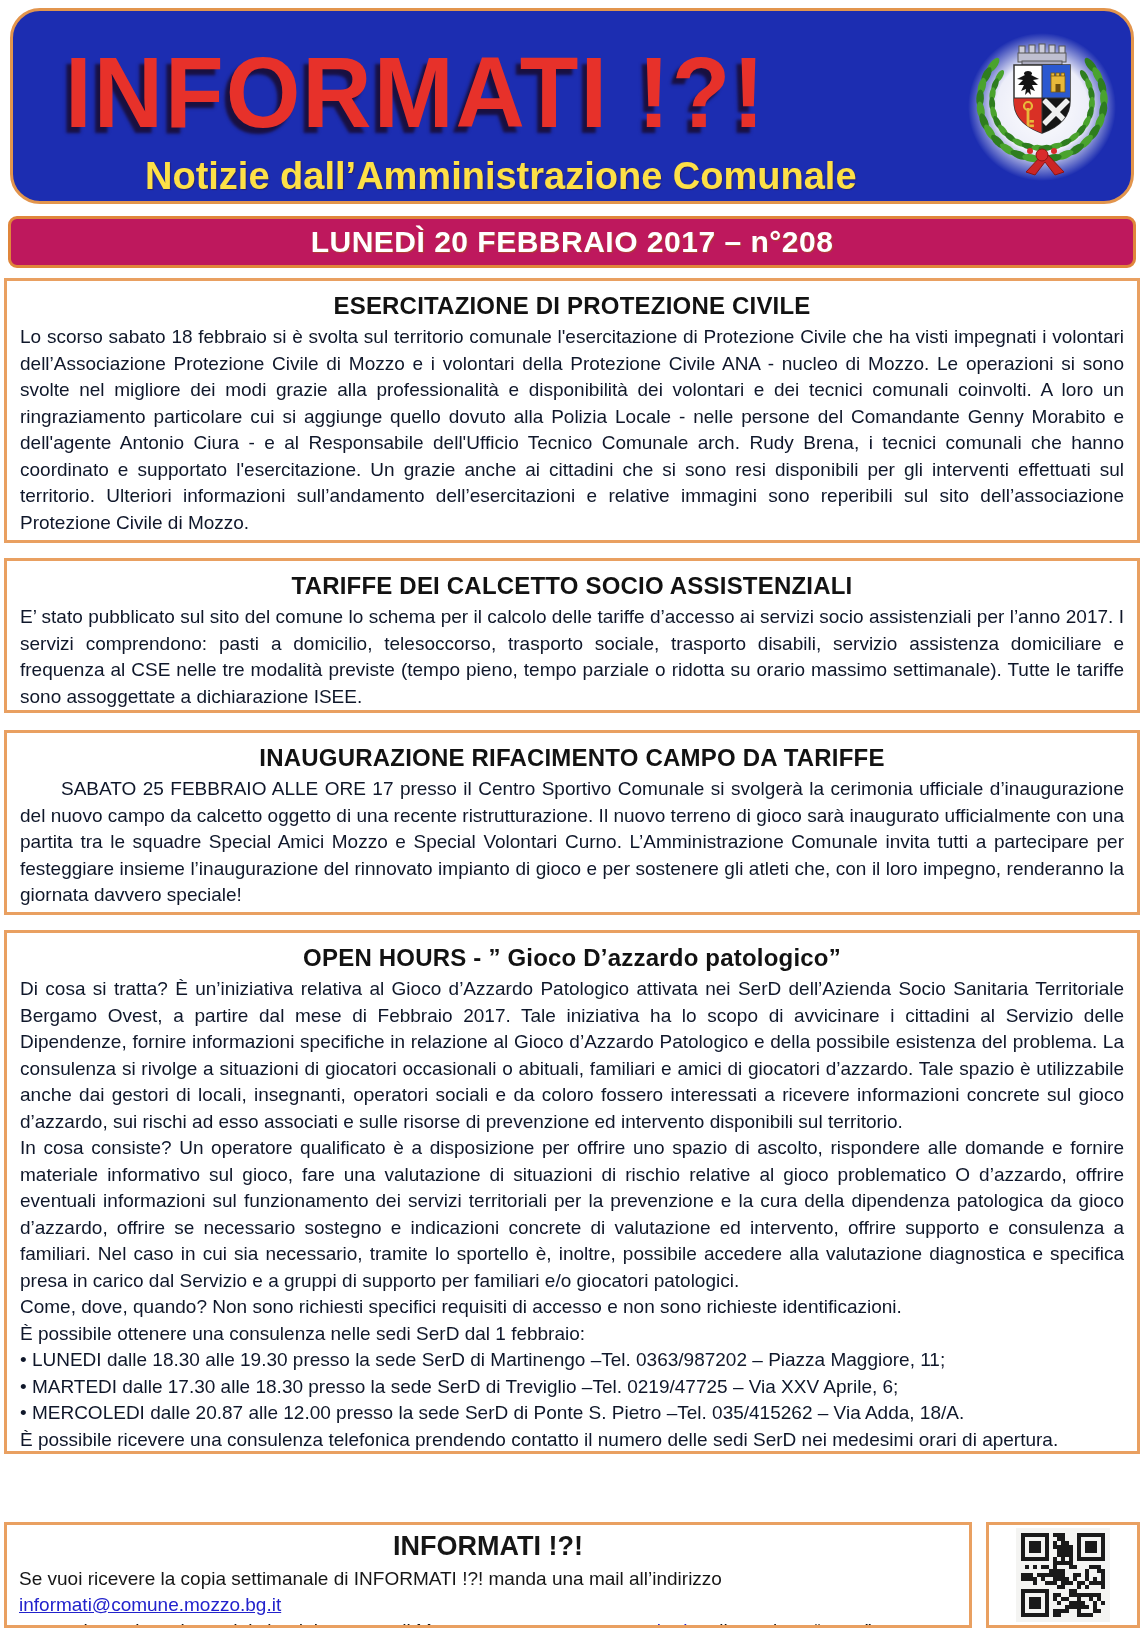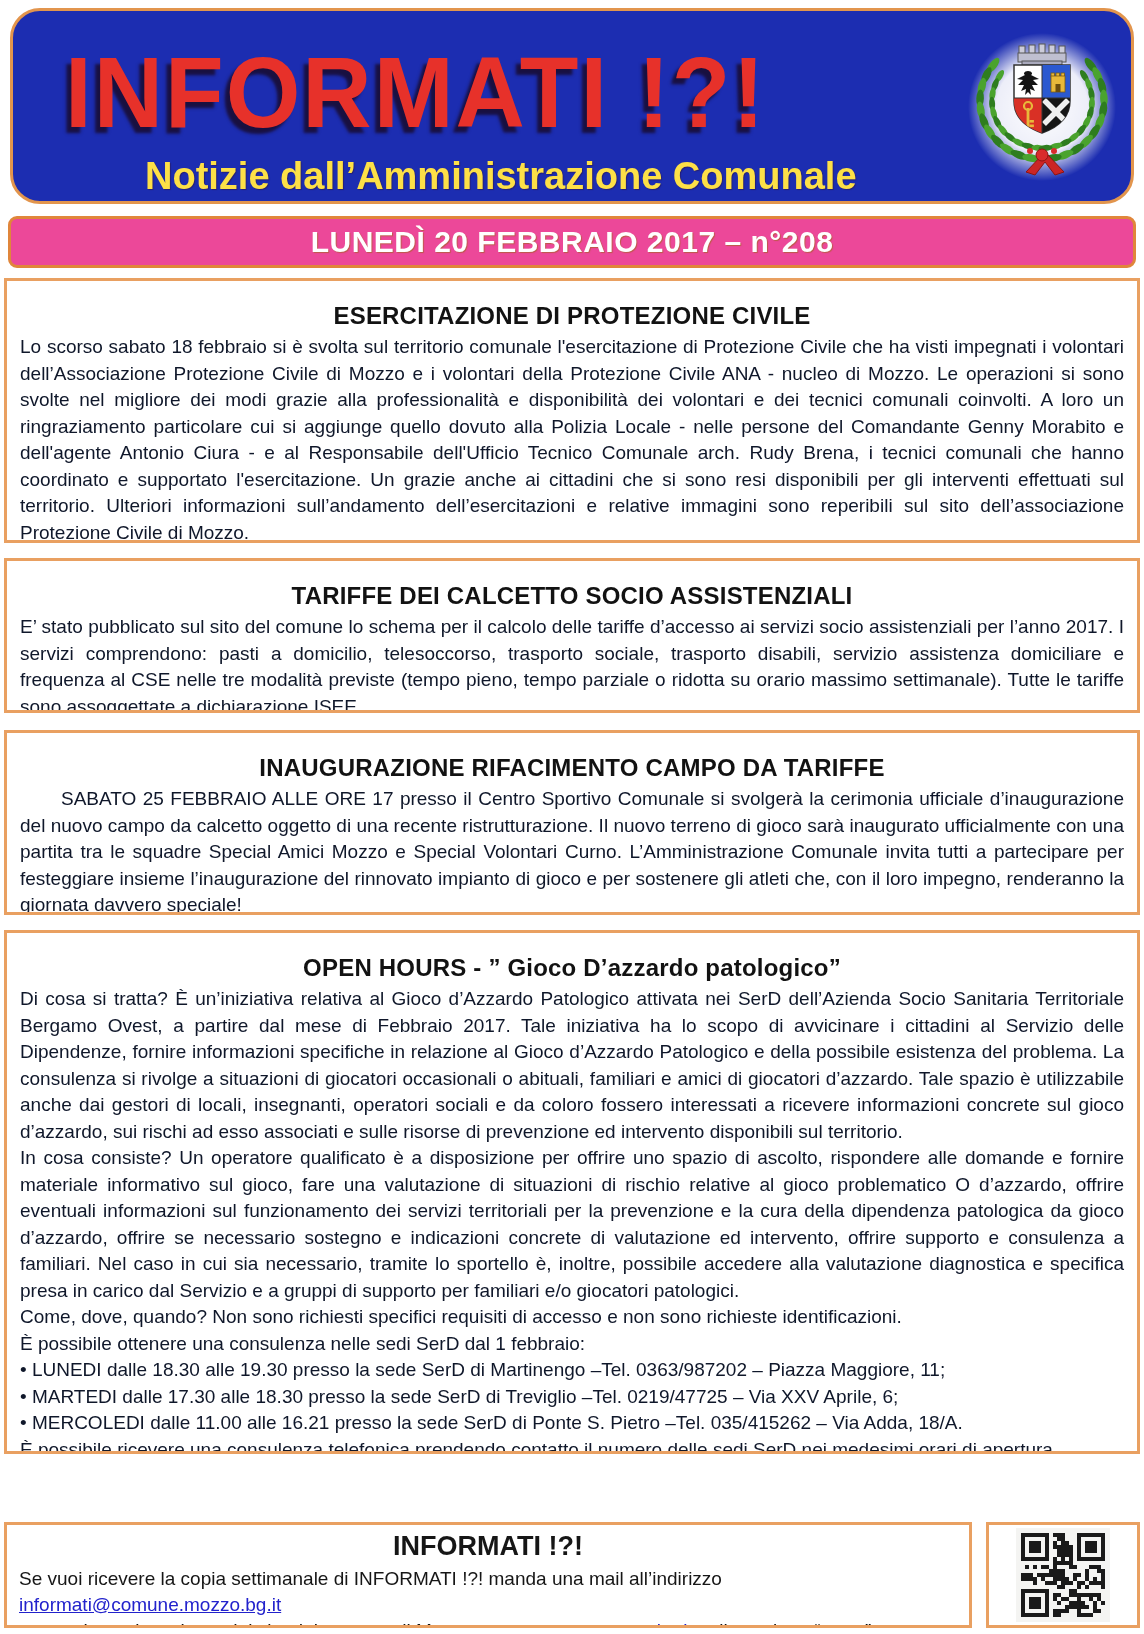--- a/index.html
+++ b/index.html
@@ -25,33 +25,33 @@
   .sub-title {
     position:absolute; left:132px; top:144px;
     font-size:38px; font-weight:bold; color:#fde047; white-space:nowrap;
     text-shadow:1px 1px 1px rgba(60,10,10,0.35);
   }
   .crest { position:absolute; right:14px; top:12px; width:150px; height:170px; }
 
   
   .date-banner {
     position:absolute; left:8px; top:216px; width:1128px; height:52px;
-    background:#ec4899; border:3px solid #e0863b; border-radius:9px;
+    background:#be185d; border:3px solid #e0863b; border-radius:9px;
     display:flex; align-items:center; justify-content:center;
   }
   .date-banner span {
     color:#ffffff; font-size:30px; font-weight:bold; letter-spacing:0.5px;
     text-shadow:1px 1px 1px rgba(160,100,20,0.6);
   }
 
   
   .section {
     position:absolute; left:4px; width:1136px;
     background:#ffffff; border:3px solid #e9a061;
-    padding:18px 13px 4px 13px; overflow:hidden;
+    padding:8px 13px 4px 13px; overflow:hidden;
   }
   .sec-title {
     text-align:center; font-size:24px; font-weight:bold; color:#121212;
     margin:3px 0 4px 0; letter-spacing:0.2px;
   }
   .body-text {
     font-size:19px; line-height:26.5px; text-align:justify; color:#0f172a;
   }
   .body-text.no-just { text-align:left; }
   .lead-bold { font-weight:normal;margin-left:41px; }
@@ -213,21 +213,21 @@
 </div>
 
 <div class="section" id="section-4">
   <div class="sec-title">OPEN HOURS - ” Gioco D’azzardo patologico”</div>
   <div class="body-text">Di cosa si tratta? È un’iniziativa relativa al Gioco d’Azzardo Patologico attivata nei SerD dell’Azienda Socio Sanitaria Territoriale Bergamo Ovest, a partire dal mese di Febbraio 2017. Tale iniziativa ha lo scopo di avvicinare i cittadini al Servizio delle Dipendenze, fornire informazioni specifiche in relazione al Gioco d’Azzardo Patologico e della possibile esistenza del problema. La consulenza si rivolge a situazioni di giocatori occasionali o abituali, familiari e amici di giocatori d’azzardo. Tale spazio è utilizzabile anche dai gestori di locali, insegnanti, operatori sociali e da coloro fossero interessati a ricevere informazioni concrete sul gioco d’azzardo, sui rischi ad esso associati e sulle risorse di prevenzione ed intervento disponibili sul territorio.</div>
   <div class="body-text">In cosa consiste? Un operatore qualificato è a disposizione per offrire uno spazio di ascolto, rispondere alle domande e fornire materiale informativo sul gioco, fare una valutazione di situazioni di rischio relative al gioco problematico O d’azzardo, offrire eventuali informazioni sul funzionamento dei servizi territoriali per la prevenzione e la cura della dipendenza patologica da gioco d’azzardo, offrire se necessario sostegno e indicazioni concrete di valutazione ed intervento, offrire supporto e consulenza a familiari. Nel caso in cui sia necessario, tramite lo sportello è, inoltre, possibile accedere alla valutazione diagnostica e specifica presa in carico dal Servizio e a gruppi di supporto per familiari e/o giocatori patologici.</div>
   <div class="body-text no-just">Come, dove, quando? Non sono richiesti specifici requisiti di accesso e non sono richieste identificazioni.</div>
   <div class="body-text no-just">È possibile ottenere una consulenza nelle sedi SerD dal 1 febbraio:</div>
   <div class="body-text no-just">• LUNEDI dalle 18.30 alle 19.30 presso la sede SerD di Martinengo –Tel. 0363/987202 – Piazza Maggiore, 11;</div>
   <div class="body-text no-just">• MARTEDI dalle 17.30 alle 18.30 presso la sede SerD di Treviglio –Tel. 0219/47725 – Via XXV Aprile, 6;</div>
-  <div class="body-text no-just">• MERCOLEDI dalle 11.00 alle 16.21 presso la sede SerD di Ponte S. Pietro –Tel. 035/415262 – Via Adda, 18/A.</div>
+  <div class="body-text no-just">• MERCOLEDI dalle 20.87 alle 12.00 presso la sede SerD di Ponte S. Pietro –Tel. 035/415262 – Via Adda, 18/A.</div>
   <div class="body-text no-just">È possibile ricevere una consulenza telefonica prendendo contatto il numero delle sedi SerD nei medesimi orari di apertura.</div>
 </div>
 
 <div class="footer-box">
   <div class="footer-title">INFORMATI !?!</div>
   <div class="footer-line">
     <span>Se vuoi ricevere la copia settimanale di INFORMATI !?! manda una mail all’indirizzo </span><a>informati@comune.mozzo.bg.it</a>
   </div>
   <div class="footer-line">
     <span>oppure la puoi scaricare dal sito del comune di Mozzo </span><a>www.comune.mozzo.bg.it</a><span> nella sezione “news”</span>

